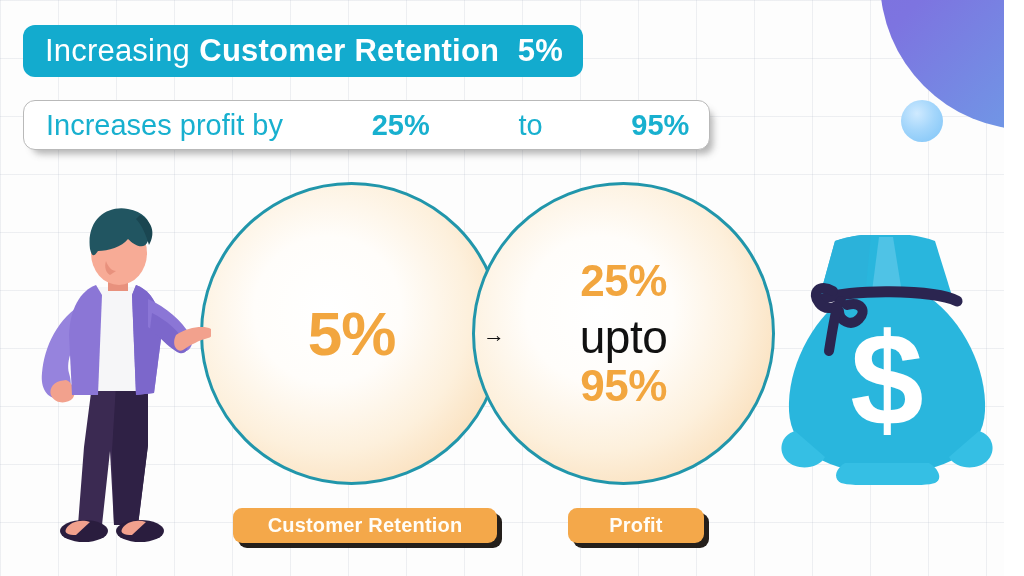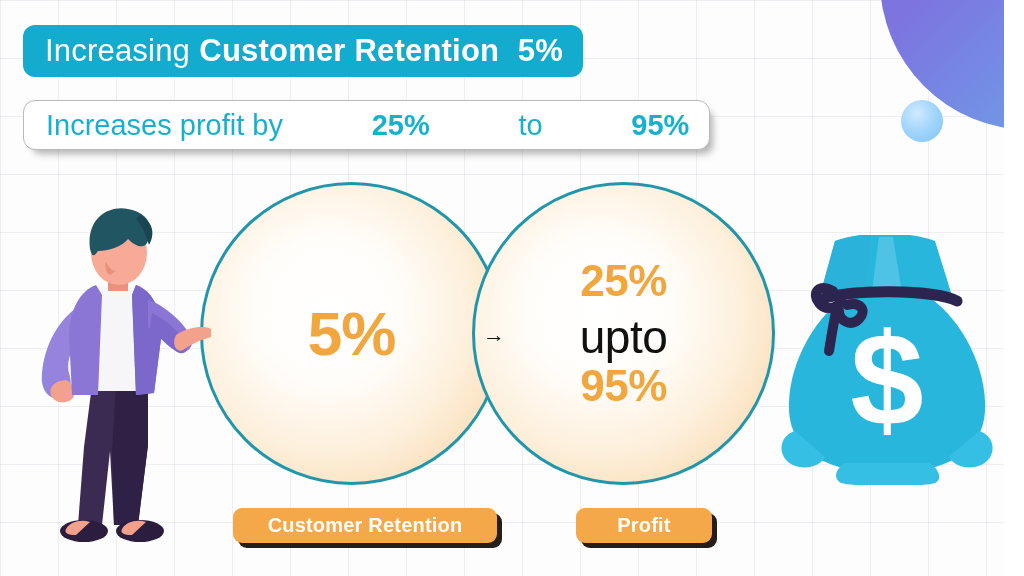--- a/index.html
+++ b/index.html
@@ -122,21 +122,21 @@
     color:#fffdf7;
     font-weight:700;
     font-size:20px;
     letter-spacing:.2px;
     box-shadow:5px 5px 0 rgba(17,12,8,.92);
     white-space:nowrap;
     box-sizing:border-box;
     padding:0 16px;
   }
   .pill-retention{left:233px;top:508px;width:264px;}
-  .pill-profit{left:568px;top:508px;width:136px;margin-left:8px;}
+  .pill-profit{left:568px;top:508px;width:136px;}
 
   
   .character{position:absolute;left:36px;top:195px;width:175px;height:355px;}
 
   
   .moneybag{position:absolute;left:775px;top:235px;width:225px;height:250px;}
 </style>
 </head>
 <body>
 

